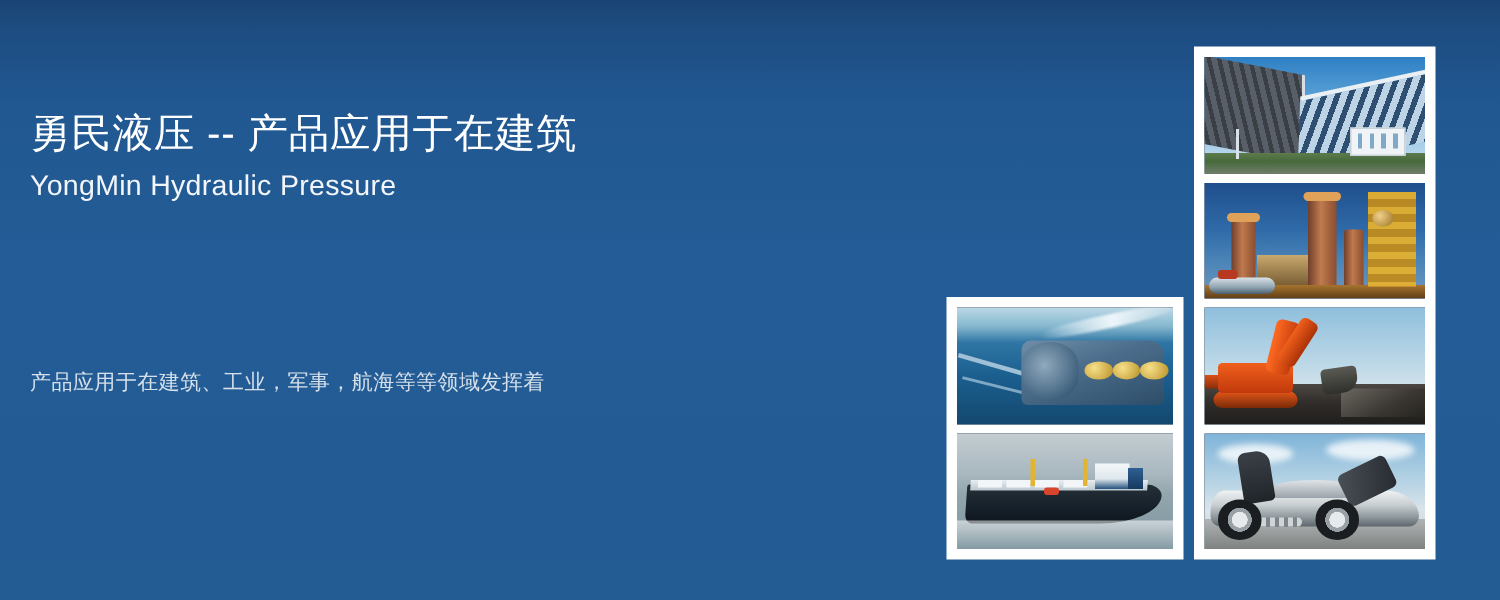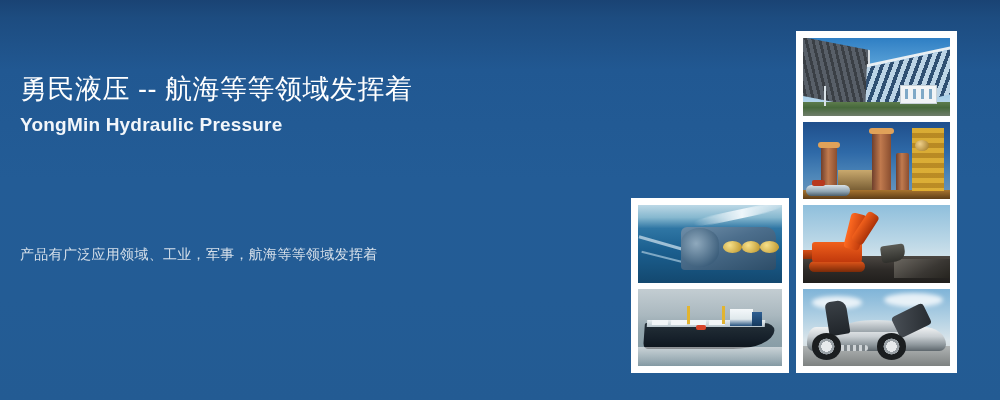--- a/index.html
+++ b/index.html
@@ -36,21 +36,21 @@
     color: #ffffff;
     font-weight: 400;
     letter-spacing: 0.5px;
     white-space: nowrap;
   }
   .subhead {
     margin-top: 7px;
     font-size: 19px;
     line-height: 24px;
     color: #f2f6fa;
-    font-weight: 700;
+    font-weight: 400;
     letter-spacing: 0.2px;
     white-space: nowrap;
   }
   .body-copy {
     position: absolute;
     left: 20px;
     top: 237px;
     width: 520px;
     font-size: 14px;
     line-height: 35px;
@@ -402,26 +402,26 @@
     background: repeating-linear-gradient(90deg, #cfd4d7 0 3px, #7d858a 3px 6px);
     border-radius: 4px;
   }
 </style>
 </head>
 <body>
 
 <div class="banner">
 
   <div class="text-block">
-    <div class="headline">勇民液压  --  航海等等领域发挥着</div>
+    <div class="headline">勇民液压  --  产品应用于在建筑</div>
     <div class="subhead">YongMin Hydraulic Pressure</div>
   </div>
 
   <div class="body-copy">
-    <p>产品有广泛应用领域、工业，军事，航海等等领域发挥着</p>
+    <p>产品应用于在建筑、工业，军事，航海等等领域发挥着</p>
   </div>
 
   <div class="gallery gallery-left">
     <div class="photo ph-naval">
       <div class="sky"></div>
       <div class="trail"></div>
       <div class="rail"></div>
       <div class="rail2"></div>
       <div class="mount"></div>
       <div class="drum"></div>

